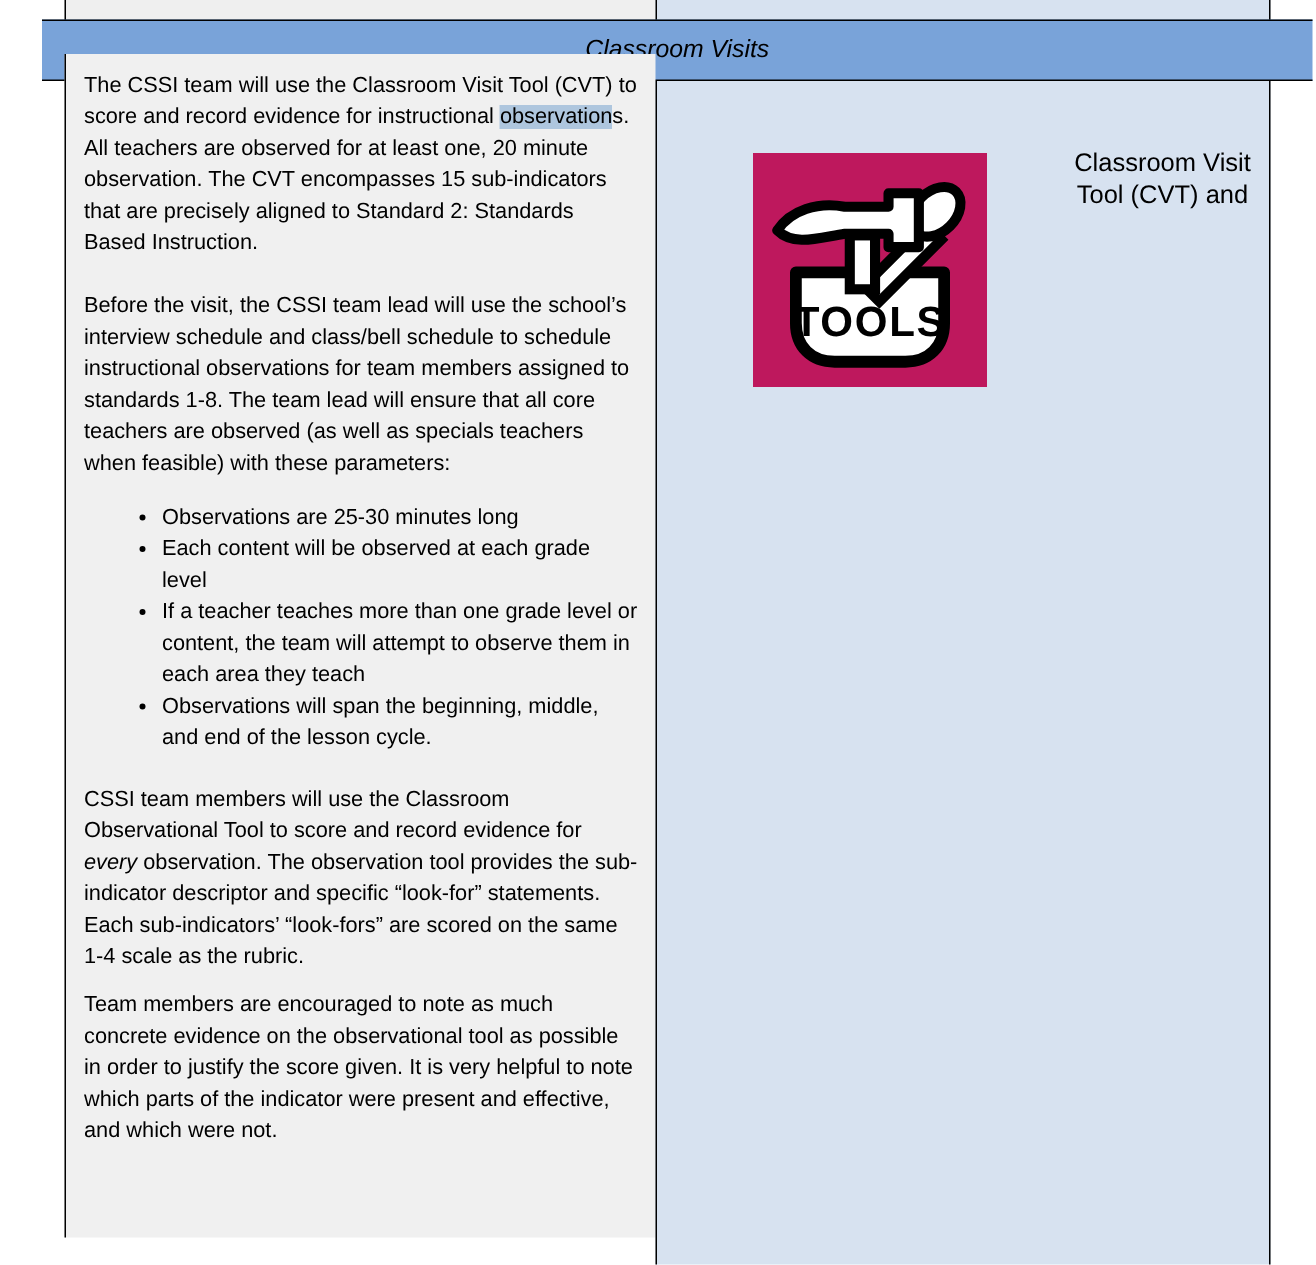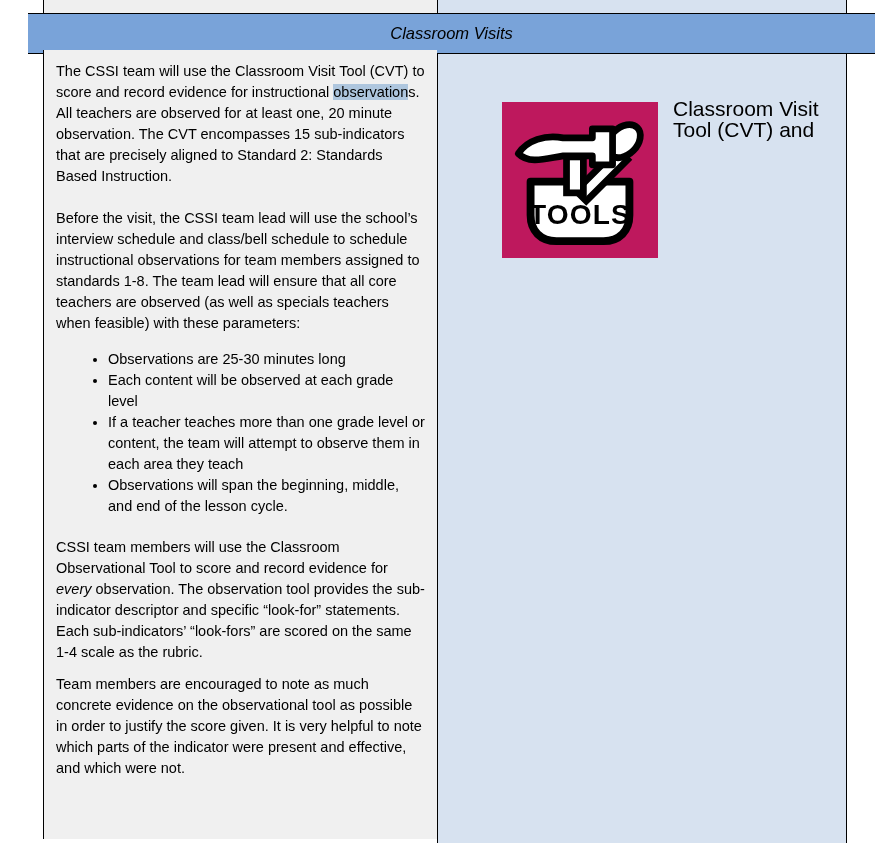--- a/index.html
+++ b/index.html
@@ -24,21 +24,21 @@
   .banner {
     position: absolute; left: 28px; top: 13px; width: 847px; height: 41px;
     background: #79a3d9;
     border-top: 1.5px solid #000; border-bottom: 1.5px solid #000;
     display: flex; align-items: center; justify-content: center;
   }
   .banner-title {
     font-style: italic; font-size: 16.5px; color: #000;
   }
   .cell-body-left {
-    position: absolute; left: 43px; top: 50px; width: 394px; height: 789px;
+    position: absolute; left: 43px; top: 36px; width: 394px; height: 789px;
     background: #f0f0f0; border-left: 1.5px solid #000;
     padding: 11px 11px 0 12px; overflow: hidden;
     font-size: 14.5px; line-height: 21px;
   }
   .cell-body-right {
     position: absolute; left: 437px; top: 54px; width: 410px; height: 789px;
     background: #d7e2f0; border-left: 1.5px solid #000; border-right: 1.5px solid #000;
     overflow: hidden;
   }
 
@@ -53,22 +53,22 @@
   ul.blist.spaced li { margin-bottom: 5px; }
   ul.blist.spaced { margin-bottom: 17px; }
 
   
   .tool-image {
     position: absolute; left: 64px; top: 48px; width: 156px; height: 156px;
     background: #be185d; display: flex; align-items: flex-end; justify-content: center;
   }
   .tool-image svg { width: 146px; height: 146px; }
   .caption {
-    position: absolute; left: 235px; top: 44px; width: 172px;
-    font-size: 21px; line-height: 21px;
+    position: absolute; left: 251px; top: 44px; width: 172px;
+    font-size: 17px; line-height: 21px; text-align: center;
   }
   .caption .line { display: block; }
   a.doc-link { color: #1155cc; text-decoration: underline; cursor: pointer; }
 </style>
 </head>
 <body>
 
 <div class="stage">
 
   <div class="cell-top-left"></div>

